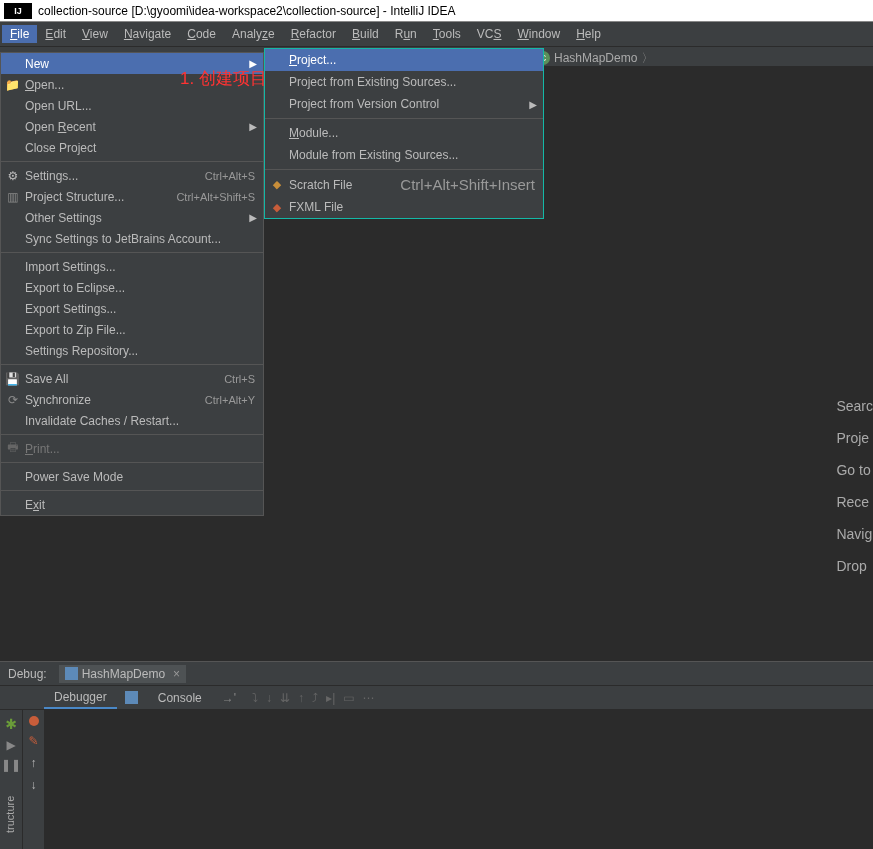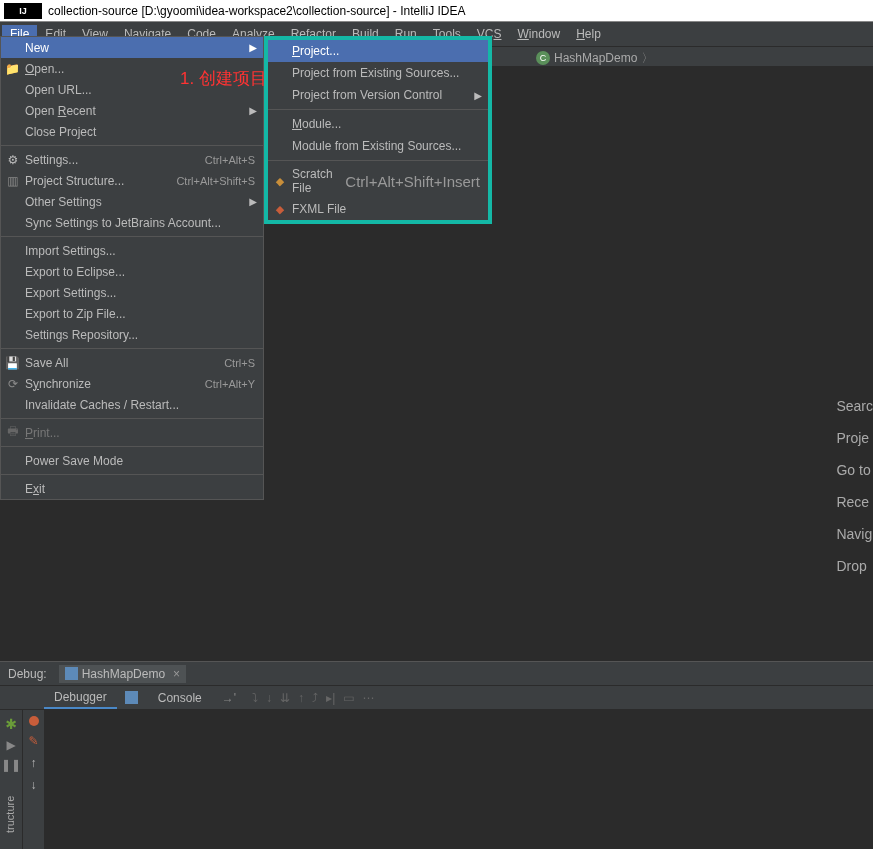--- a/index.html
+++ b/index.html
@@ -1,47 +1,47 @@
 <!DOCTYPE html>
 <html><head>
 <meta charset="utf-8">
 <style>
 * { margin: 0; padding: 0; box-sizing: border-box; font-family: "Segoe UI", Arial, sans-serif; font-size: 12px; }
 body { background: #3c3f41; color: #bbbbbb; width: 873px; height: 849px; overflow: hidden; position: relative; }
 
 
 .titlebar { background: #ffffff; height: 22px; display: flex; align-items: center; padding: 0 4px; color: #000; border-bottom: 1px solid #888; }
-.titlebar .logo { width: 38px; height: 16px; background: #000; margin-right: 6px; display: inline-flex; align-items: center; justify-content: center; }
+.titlebar .logo { width: 28px; height: 16px; background: #000; margin-right: 6px; display: inline-flex; align-items: center; justify-content: center; }
 .titlebar .logo span { color: #fff; font-size: 9px; font-weight: bold; }
 
 
 .menubar { background: #3c3f41; height: 22px; display: flex; align-items: center; padding: 12px 2px; border-bottom: 1px solid #2b2b2b; }
 .menubar .menu-item { padding: 2px 8px; cursor: pointer; color: #bbbbbb; }
 .menubar .menu-item.active { background: #4b6eaf; color: #fff; }
 .menubar .menu-item u { text-decoration: underline; }
 
 
 .breadcrumb { background: #3c3f41; height: 22px; display: flex; align-items: center; color: #aaa; position: relative; padding-left: 530px; }
 .breadcrumb .crumb { display: flex; align-items: center; gap: 4px; padding: 0 6px; }
 .breadcrumb .icon-class { width: 14px; height: 14px; border-radius: 50%; background: #5a8f5a; display: inline-flex; align-items: center; justify-content: center; font-size: 9px; color: #fff; }
 .breadcrumb .chev { color: #888; }
 
 
-.file-menu { position: absolute; top: 36px; left: 0; width: 264px; background: #3c3f41; border: 1px solid #555; z-index: 10; }
+.file-menu { position: absolute; top: 52px; left: 0; width: 264px; background: #3c3f41; border: 1px solid #555; z-index: 10; }
 .file-menu .item { display: flex; align-items: center; padding: 3px 8px 3px 24px; color: #bbbbbb; cursor: pointer; position: relative; min-height: 21px; }
 .file-menu .item.highlighted { background: #4b6eaf; color: #fff; }
 .file-menu .item .label { flex: 1; }
 .file-menu .item .shortcut { color: #999; font-size: 11px; text-align: center; }
 .file-menu .item .arrow { position: absolute; right: 6px; font-size: 10px; }
 .file-menu .sep { height: 1px; background: #555; margin: 3px 0; }
 .file-menu .item .icon { position: absolute; left: 4px; width: 16px; height: 16px; display: flex; align-items: center; justify-content: center; }
 .file-menu .item u { text-decoration: underline; }
 
 
-.submenu { position: absolute; top: 36px; left: 264px; width: 228px; background: #3c3f41; border: 4px solid #14b8a6; z-index: 11; }
+.submenu { position: absolute; top: 48px; left: 264px; width: 280px; background: #3c3f41; border: 1px solid #14b8a6; z-index: 11; }
 .submenu .item { display: flex; align-items: center; padding: 3px 8px 3px 24px; color: #bbbbbb; cursor: pointer; position: relative; min-height: 22px; }
 .submenu .item.highlighted { background: #4b6eaf; color: #fff; }
 .submenu .item .label { flex: 1; }
 .submenu .item .shortcut { color: #999; font-size: 15px; }
 .submenu .item .arrow { position: absolute; right: 6px; font-size: 10px; }
 .submenu .sep { height: 1px; background: #555; margin: 3px 0; }
 .submenu .item .icon { position: absolute; left: 4px; width: 16px; height: 16px; display: flex; align-items: center; justify-content: center; }
 .submenu .item u { text-decoration: underline; }
 
 

